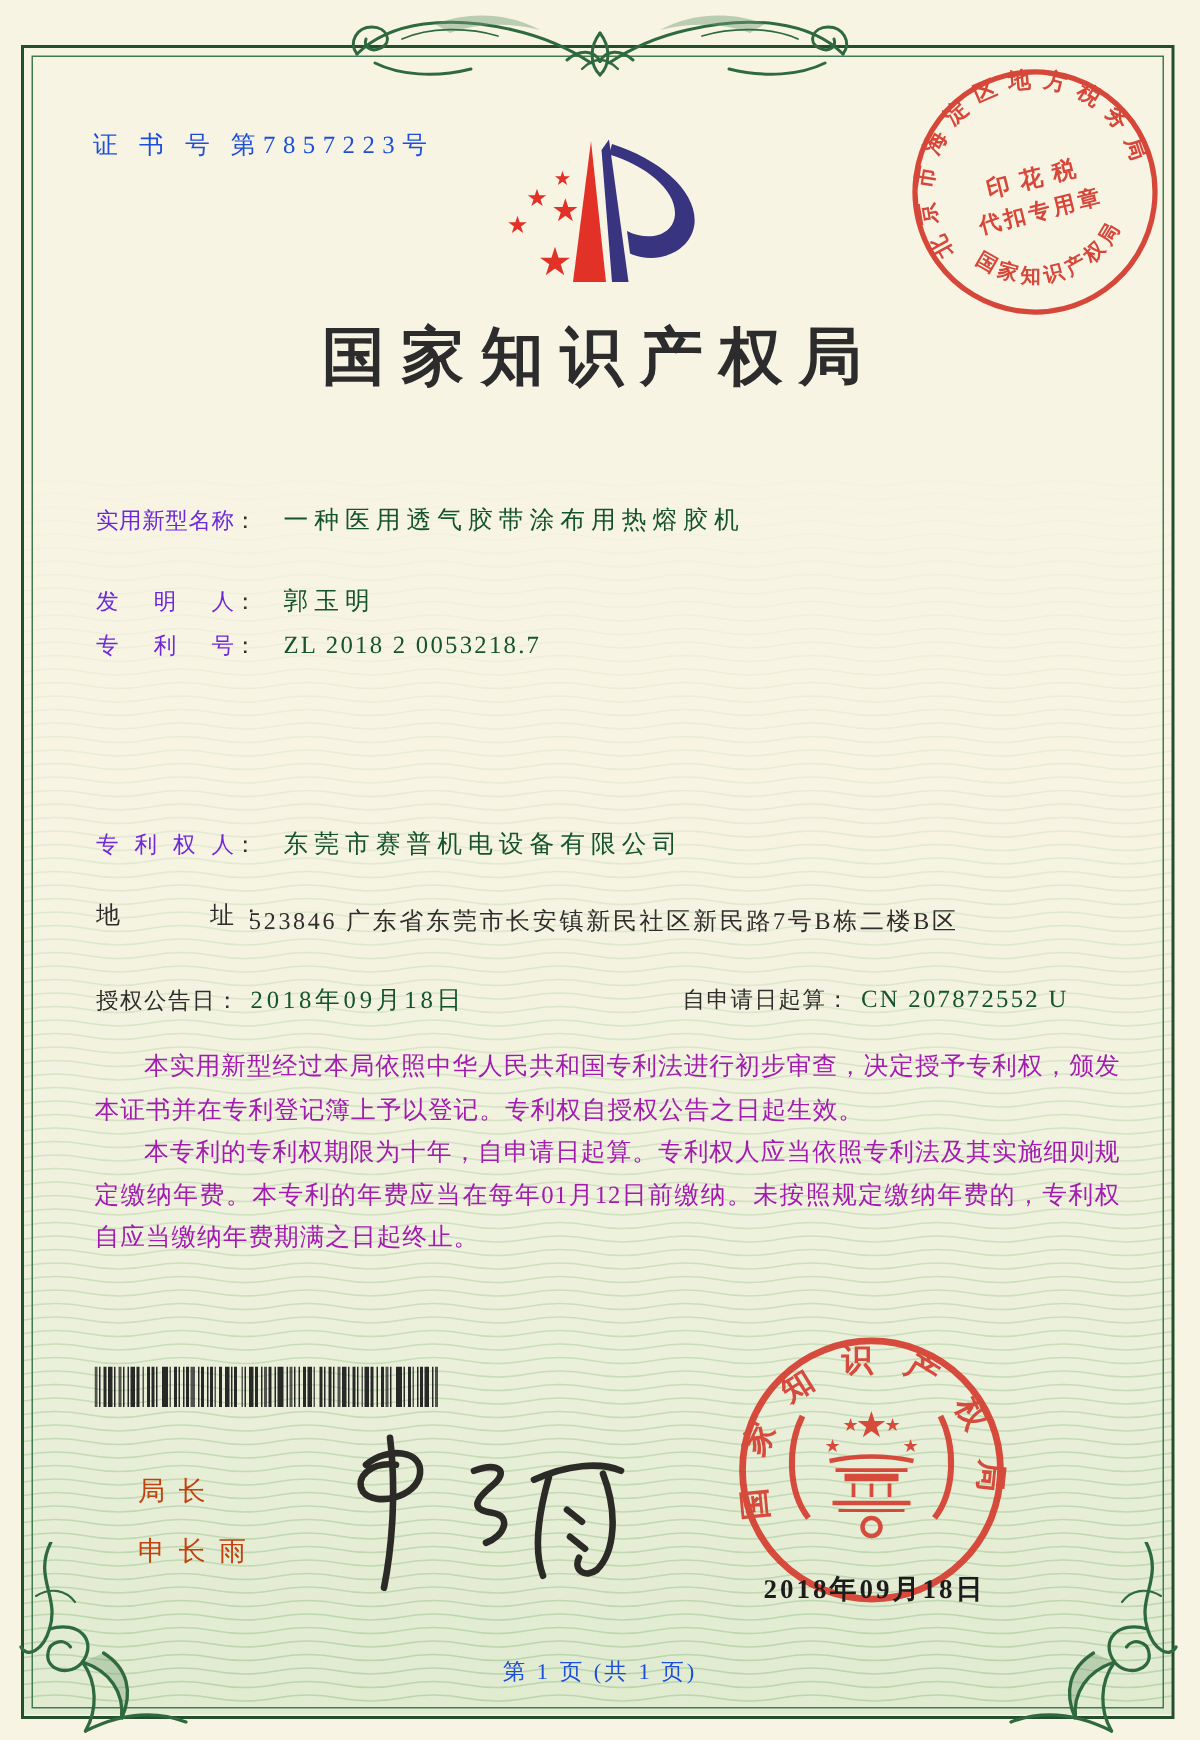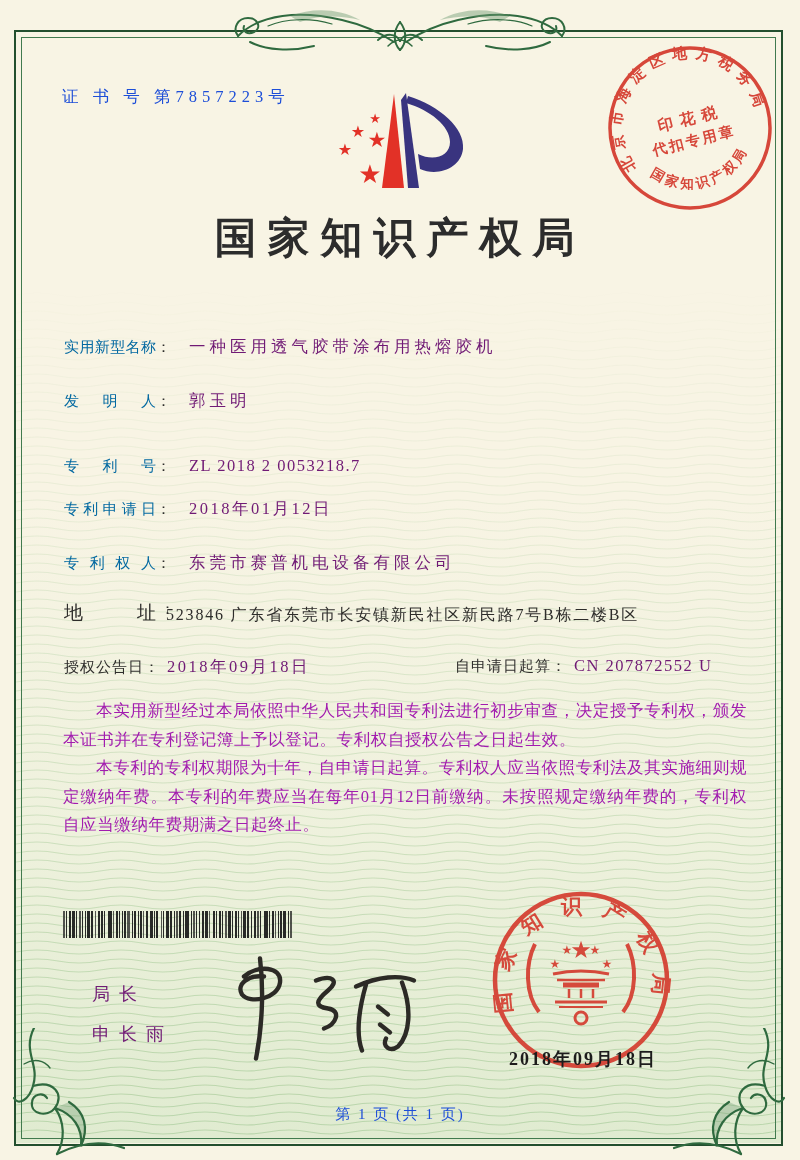--- a/index.html
+++ b/index.html
@@ -11,37 +11,37 @@
             rgba(230,239,215,0.55) 72%, rgba(221,234,206,0.9) 100%);}
   svg.waves{position:absolute;left:16px;top:33px;pointer-events:none;}
   .frame-outer{position:absolute;left:14px;top:30px;right:17px;bottom:14px;border:2.5px solid #234f2e;}
   .frame-inner{position:absolute;left:21px;top:37px;right:24px;bottom:21px;border:1.5px solid #417a4e;}
   .abs{position:absolute;}
   .cert-no{left:62px;top:86px;font-size:16.5px;letter-spacing:5px;color:#1d4ed8;}
   .title{left:0;top:210px;width:100%;text-align:center;font-size:42px;font-weight:bold;
          letter-spacing:11px;color:#2c2c2c;}
   .frow{left:64px;font-size:16px;white-space:nowrap;}
   .flabel{display:inline-block;width:92px;text-align:justify;text-align-last:justify;
-          font-size:15px;color:#0369a1;vertical-align:baseline;}
+          font-size:15px;color:#6d28d9;vertical-align:baseline;}
   .fcolon{font-size:15px;}
-  .fval{margin-left:18px;letter-spacing:4px;font-size:16.5px;color:#701a75;}
+  .fval{margin-left:18px;letter-spacing:4px;font-size:16.5px;color:#14532d;}
   .fval.num{letter-spacing:1.5px;}
   .fval.date{letter-spacing:2.5px;}
   .addr-row{left:64px;top:600px;width:660px;font-size:16px;}
-  .addr-label{position:absolute;left:0;top:0;width:92px;text-align:justify;text-align-last:justify;font-size:19px;}
+  .addr-label{position:absolute;left:0;top:0;width:92px;text-align:justify;text-align-last:justify;font-size:16px;}
   .addr-colon{position:absolute;left:96px;top:0;font-size:15px;}
   .addr-val{margin-left:56px;width:604px;text-indent:46px;letter-spacing:1.8px;line-height:1.85;
             font-size:16px;white-space:normal;}
   .grant-row{left:64px;top:656px;}
   .grant2{left:455px;top:656px;}
   .grant-label{font-size:15px;letter-spacing:1px;}
   .paras{left:63px;top:697px;width:684px;font-size:16.5px;line-height:1.73;text-align:justify;
          color:#a21caf;letter-spacing:0.6px;}
   .paras p{margin:0;text-indent:2em;}
-  .official{font-size:18px;letter-spacing:9px;color:#701a75;}
+  .official{font-size:18px;letter-spacing:9px;color:#c2410c;}
   .seal-date{left:492px;top:1047px;width:182px;text-align:center;font-size:18px;
              letter-spacing:2px;color:#1c1c1c;font-weight:bold;}
   .page-footer{left:0;top:1105px;width:100%;text-align:center;font-size:15px;
                letter-spacing:2px;color:#1d4ed8;}
   .seal-text{font-weight:bold;}
 </style>
 </head>
 <body>
 
 <div class="stage">
@@ -247,25 +247,22 @@
   </svg>
 
   <div class="abs title">国家知识产权局</div>
 
   <div class="abs frow" style="top:336px;">
     <span class="flabel">实用新型名称</span><span class="fcolon">：</span><span class="fval">一种医用透气胶带涂布用热熔胶机</span>
   </div>
   <div class="abs frow" style="top:390px;">
     <span class="flabel">发明人</span><span class="fcolon">：</span><span class="fval">郭玉明</span>
   </div>
-  <div class="abs frow" style="top:456px;">
+  <div class="abs frow" style="top:420px;">
     <span class="flabel">专利号</span><span class="fcolon">：</span><span class="fval num">ZL 2018 2 0053218.7</span>
-  </div>
-  <div class="abs frow" style="top:498px;">
-    <span class="flabel">专利申请日</span><span class="fcolon">：</span><span class="fval date">2018年01月12日</span>
   </div>
   <div class="abs frow" style="top:552px;">
     <span class="flabel">专利权人</span><span class="fcolon">：</span><span class="fval">东莞市赛普机电设备有限公司</span>
   </div>
 
   <div class="abs addr-row">
     <span class="addr-label">地址</span>
     <span class="addr-colon">：</span>
     <div class="addr-val">523846 广东省东莞市长安镇新民社区新民路7号B栋二楼B区</div>
   </div>

